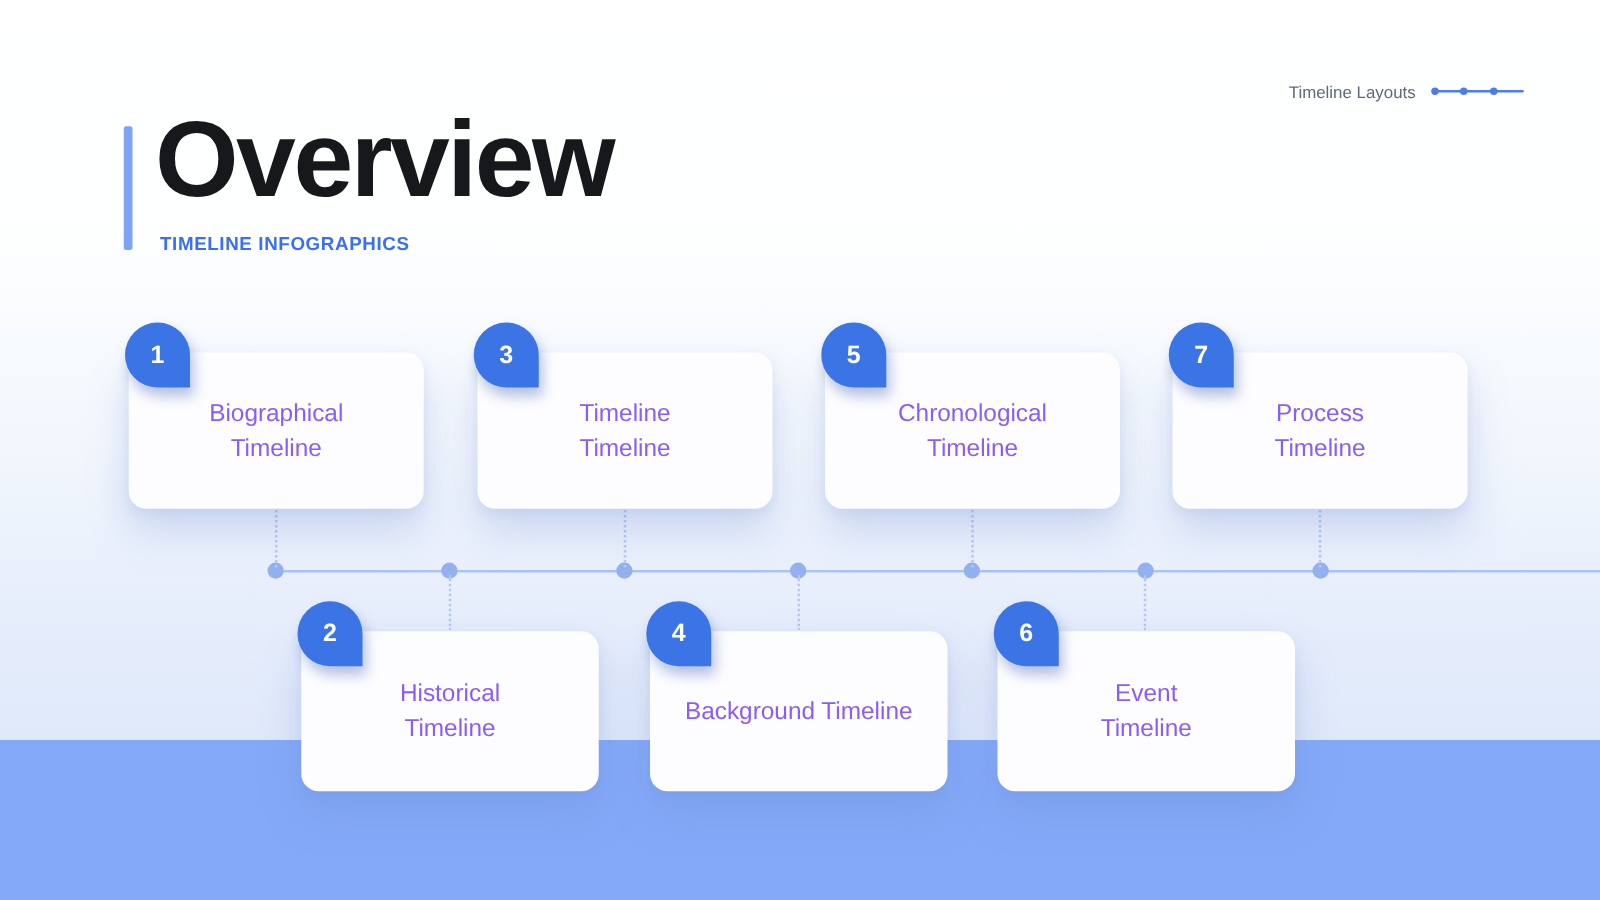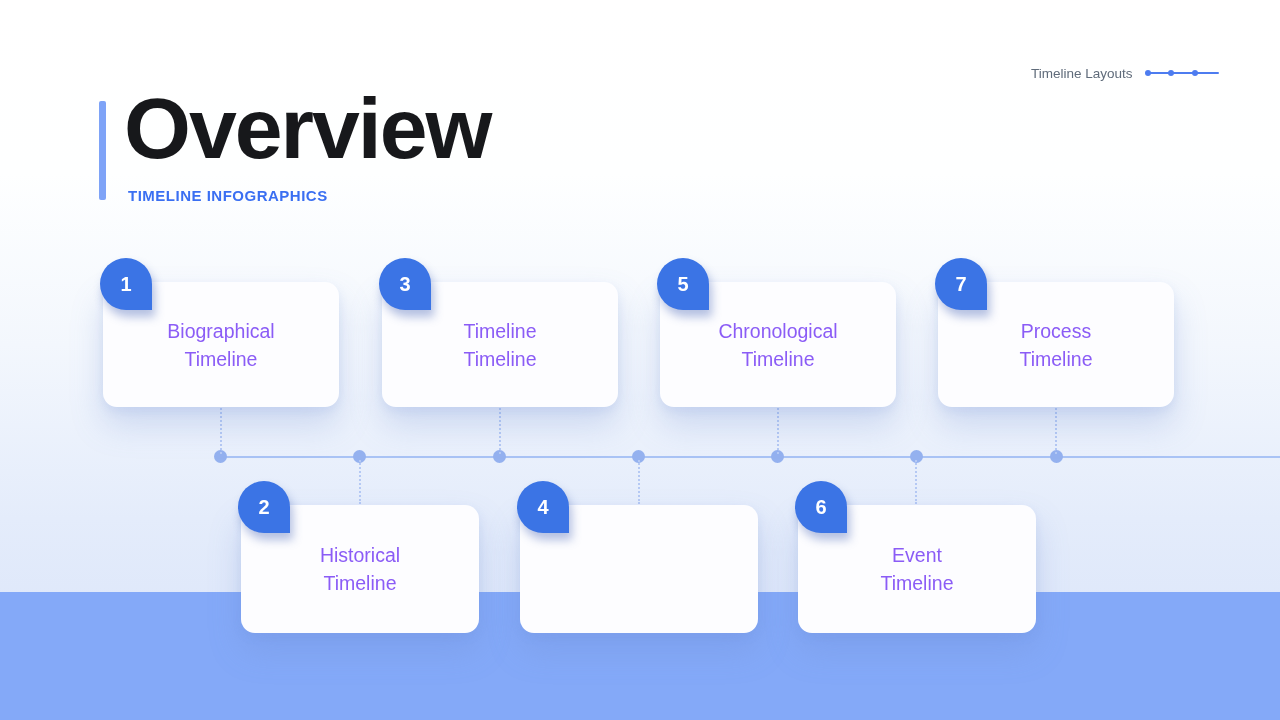--- a/index.html
+++ b/index.html
@@ -139,20 +139,21 @@
       <div>Timeline</div>
       <div>Timeline</div>
     </div>
   </div>
 
   <div class="card card-bottom c4">
     <div class="badge">
         <span>4</span>
       </div>
     <div class="card-label">
+      <div>Background Timeline</div>
     </div>
   </div>
 
   <div class="card c5">
     <div class="badge">
         <span>5</span>
       </div>
     <div class="card-label">
       <div>Chronological</div>
       <div>Timeline</div>

